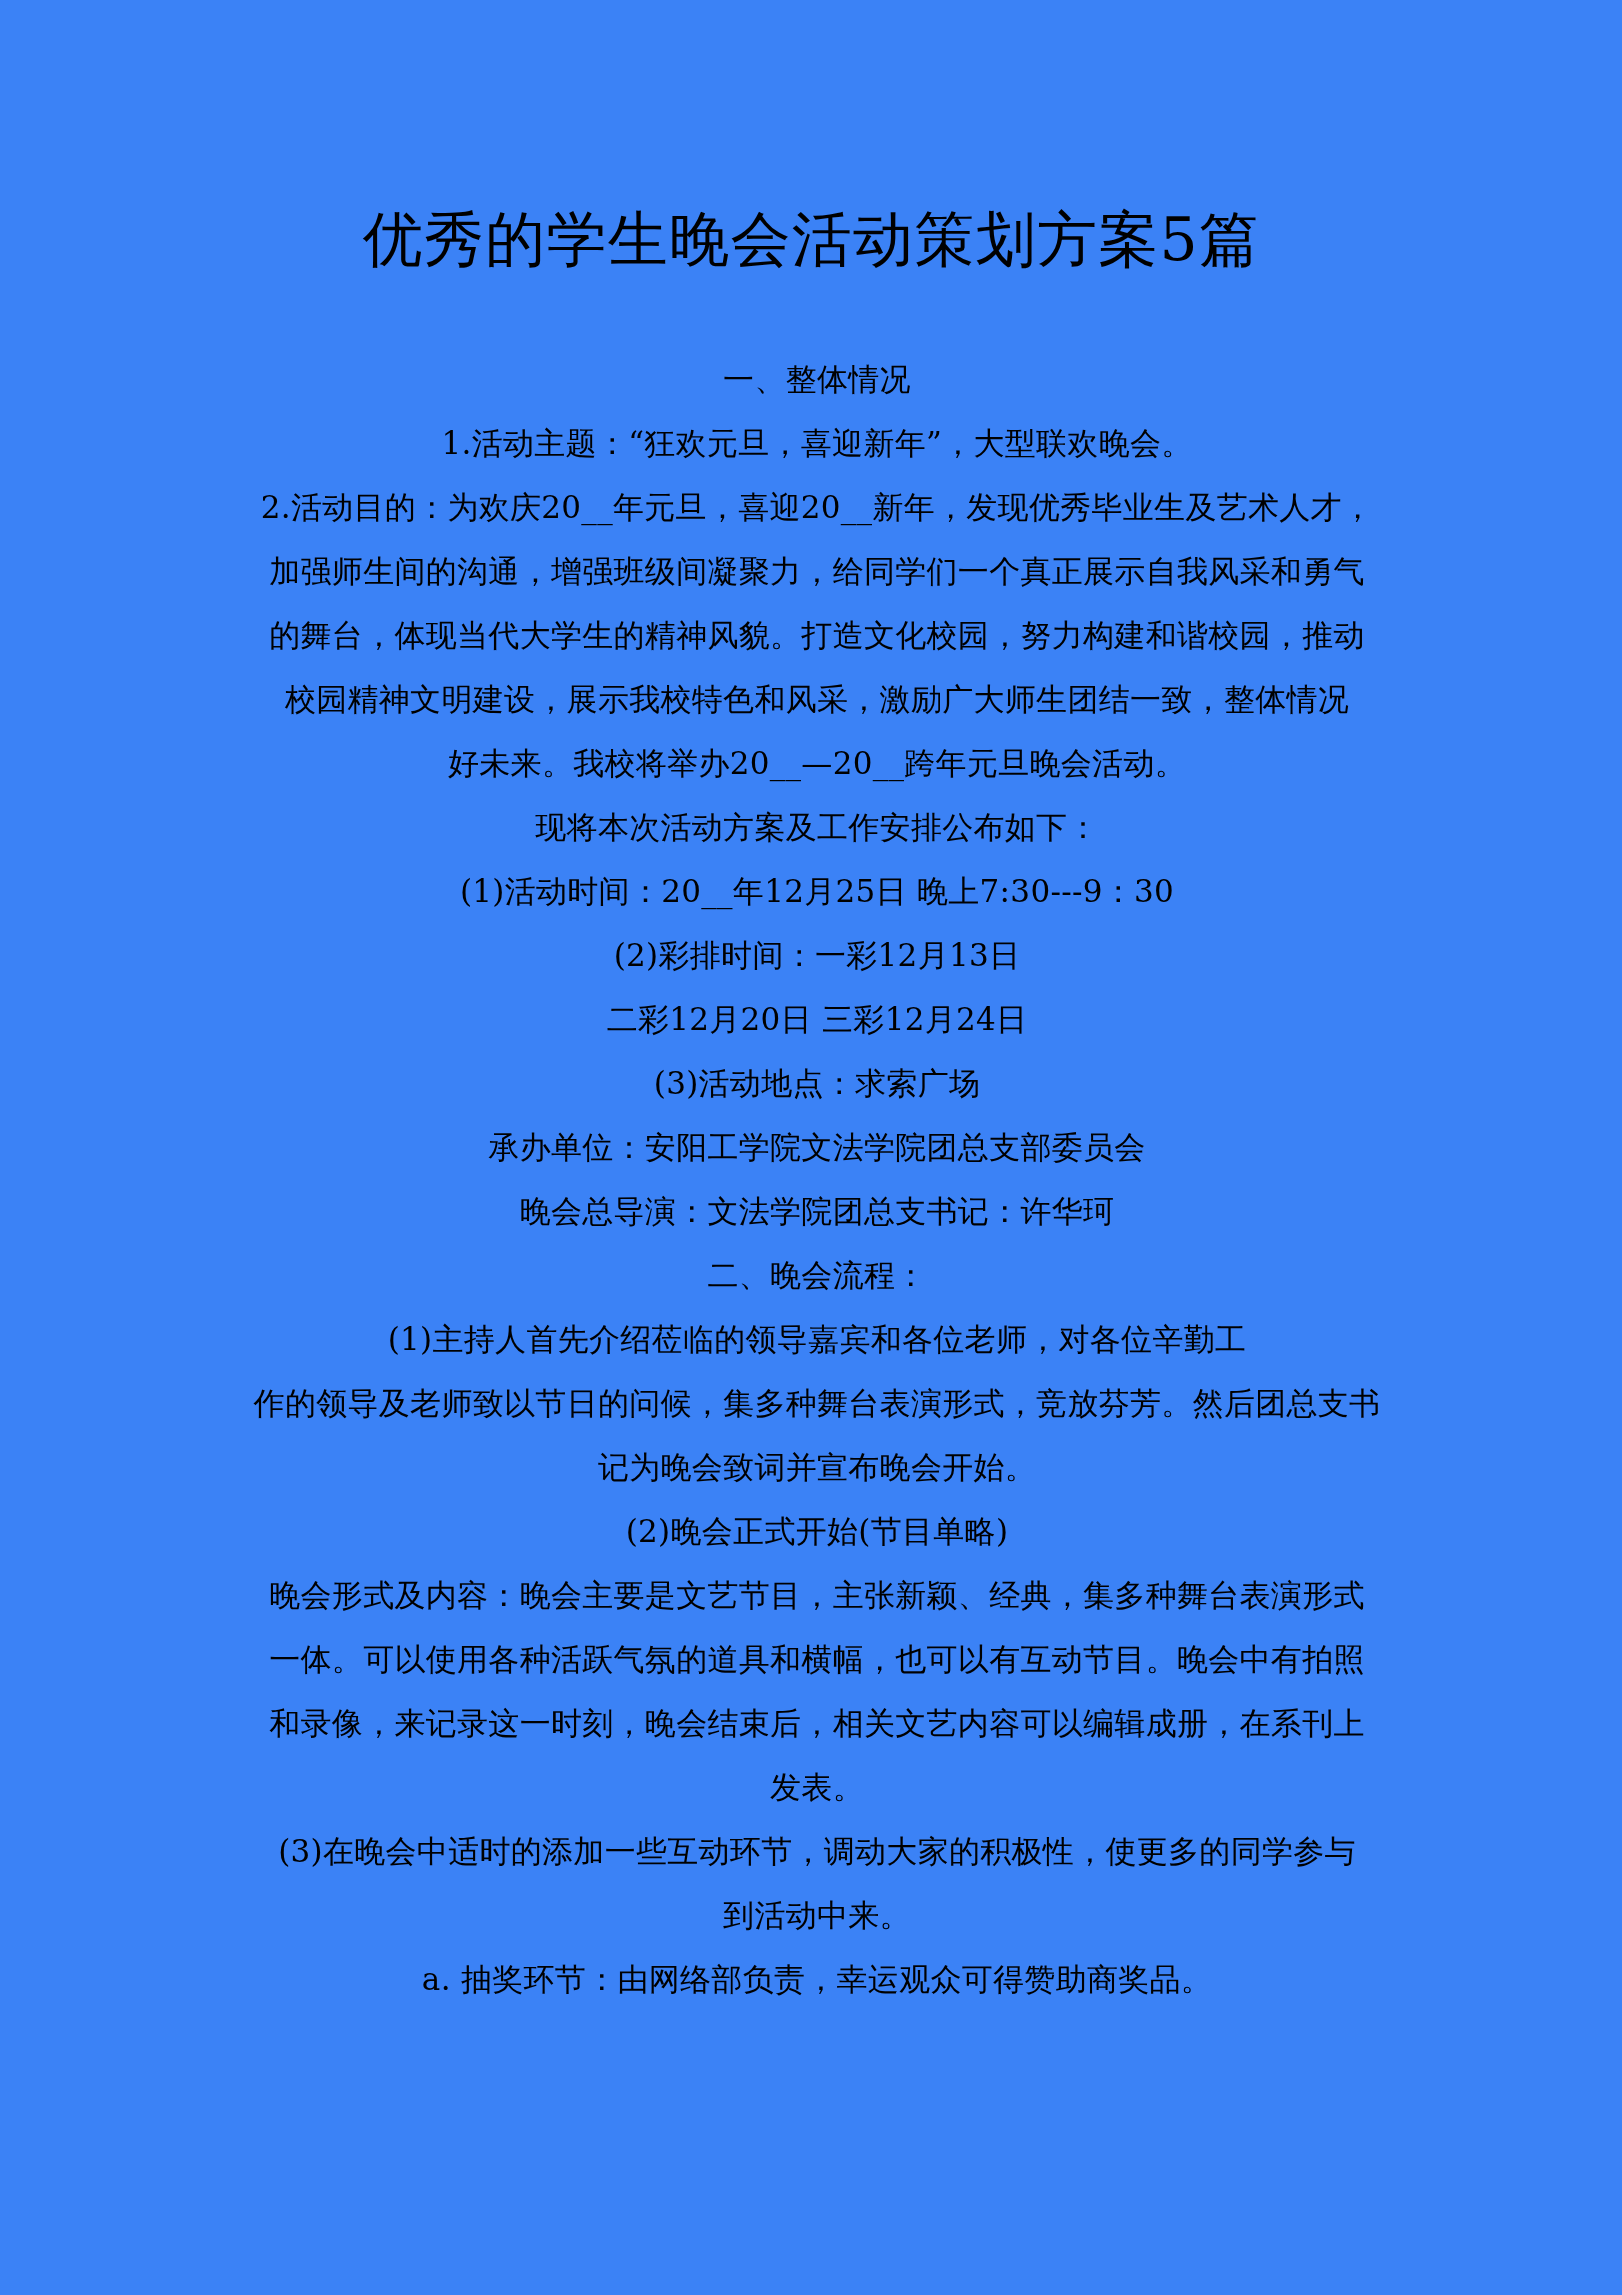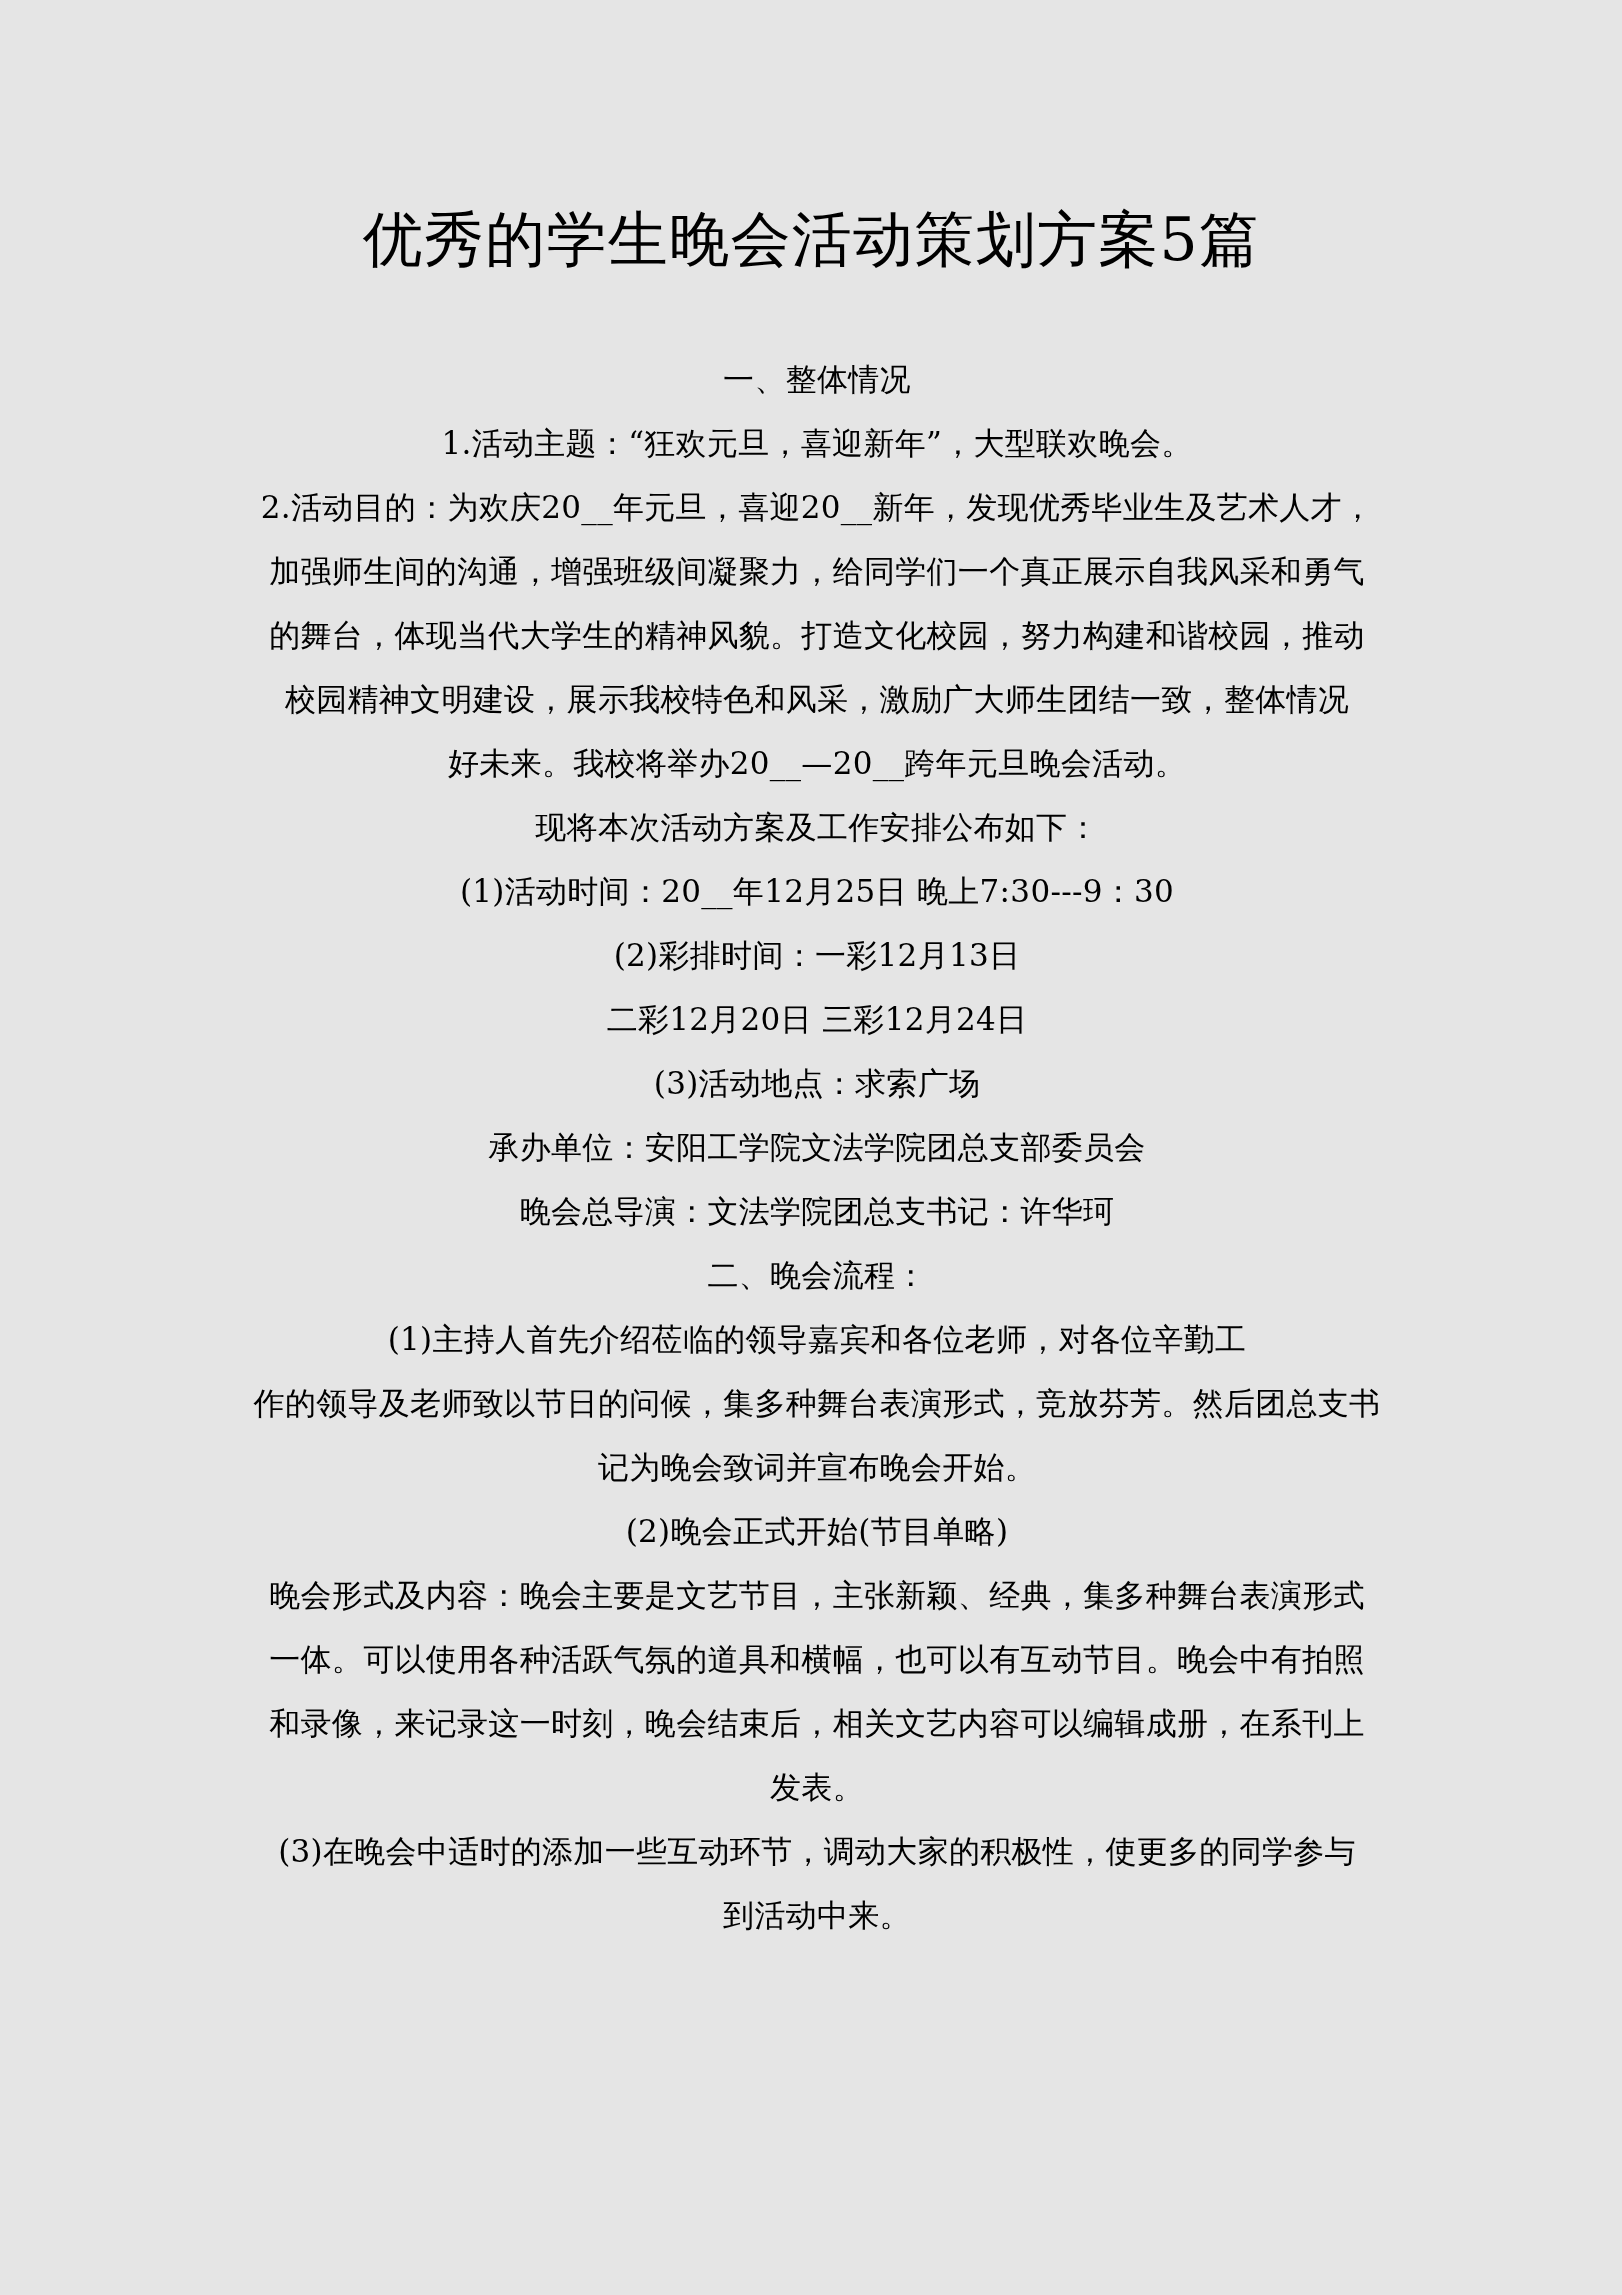--- a/index.html
+++ b/index.html
@@ -1,18 +1,18 @@
 <!DOCTYPE html>
 <html style="font-size:10.5px"><head>
   <meta charset="utf-8">
   <style>
     html, body { margin: 0; padding: 0; background: #ffffff; }
     body { width: 1623px; height: 2295px; position: relative; overflow: hidden;
            font-family: "DejaVu Serif", "Liberation Serif", serif; color: #000; }
-    .page { position: absolute; left: 0; top: 0; width: 1623px; height: 2295px; background: #e5e5e5; }
+    .page { position: absolute; left: 0; top: 0; width: 1623px; height: 2295px; background: #3b82f6; }
     .title { position: absolute; top: 200px; left: 0; width: 1623px; text-align: center;
              font-size: 60px; line-height: 79px; letter-spacing: 1.3px; }
     .body { position: absolute; top: 347px; left: 241px; width: 1152px; }
     .line { font-size: 31px; line-height: 64px; height: 64px; white-space: nowrap; letter-spacing: 0.3px; text-align: center; }
   </style>
 </head>
 <body>
 
 <div class="page">
   <div class="title">优秀的学生晚会活动策划方案5篇</div>
@@ -35,15 +35,16 @@
     <div class="line">(1)主持人首先介绍莅临的领导嘉宾和各位老师，对各位辛勤工</div>
     <div class="line">作的领导及老师致以节日的问候，集多种舞台表演形式，竞放芬芳。然后团总支书</div>
     <div class="line">记为晚会致词并宣布晚会开始。</div>
     <div class="line">(2)晚会正式开始(节目单略)</div>
     <div class="line">晚会形式及内容：晚会主要是文艺节目，主张新颖、经典，集多种舞台表演形式</div>
     <div class="line">一体。可以使用各种活跃气氛的道具和横幅，也可以有互动节目。晚会中有拍照</div>
     <div class="line">和录像，来记录这一时刻，晚会结束后，相关文艺内容可以编辑成册，在系刊上</div>
     <div class="line">发表。</div>
     <div class="line">(3)在晚会中适时的添加一些互动环节，调动大家的积极性，使更多的同学参与</div>
     <div class="line">到活动中来。</div>
+    <div class="line">a. 抽奖环节：由网络部负责，幸运观众可得赞助商奖品。</div>
   </div>
 </div>
 
 
 </body></html>

